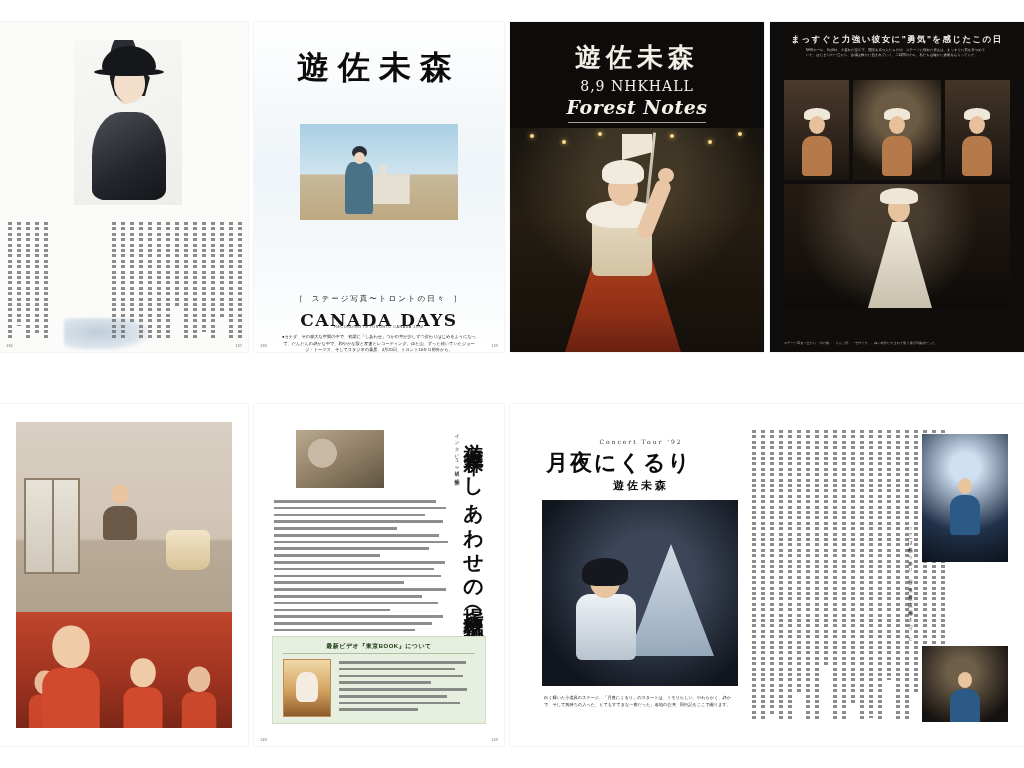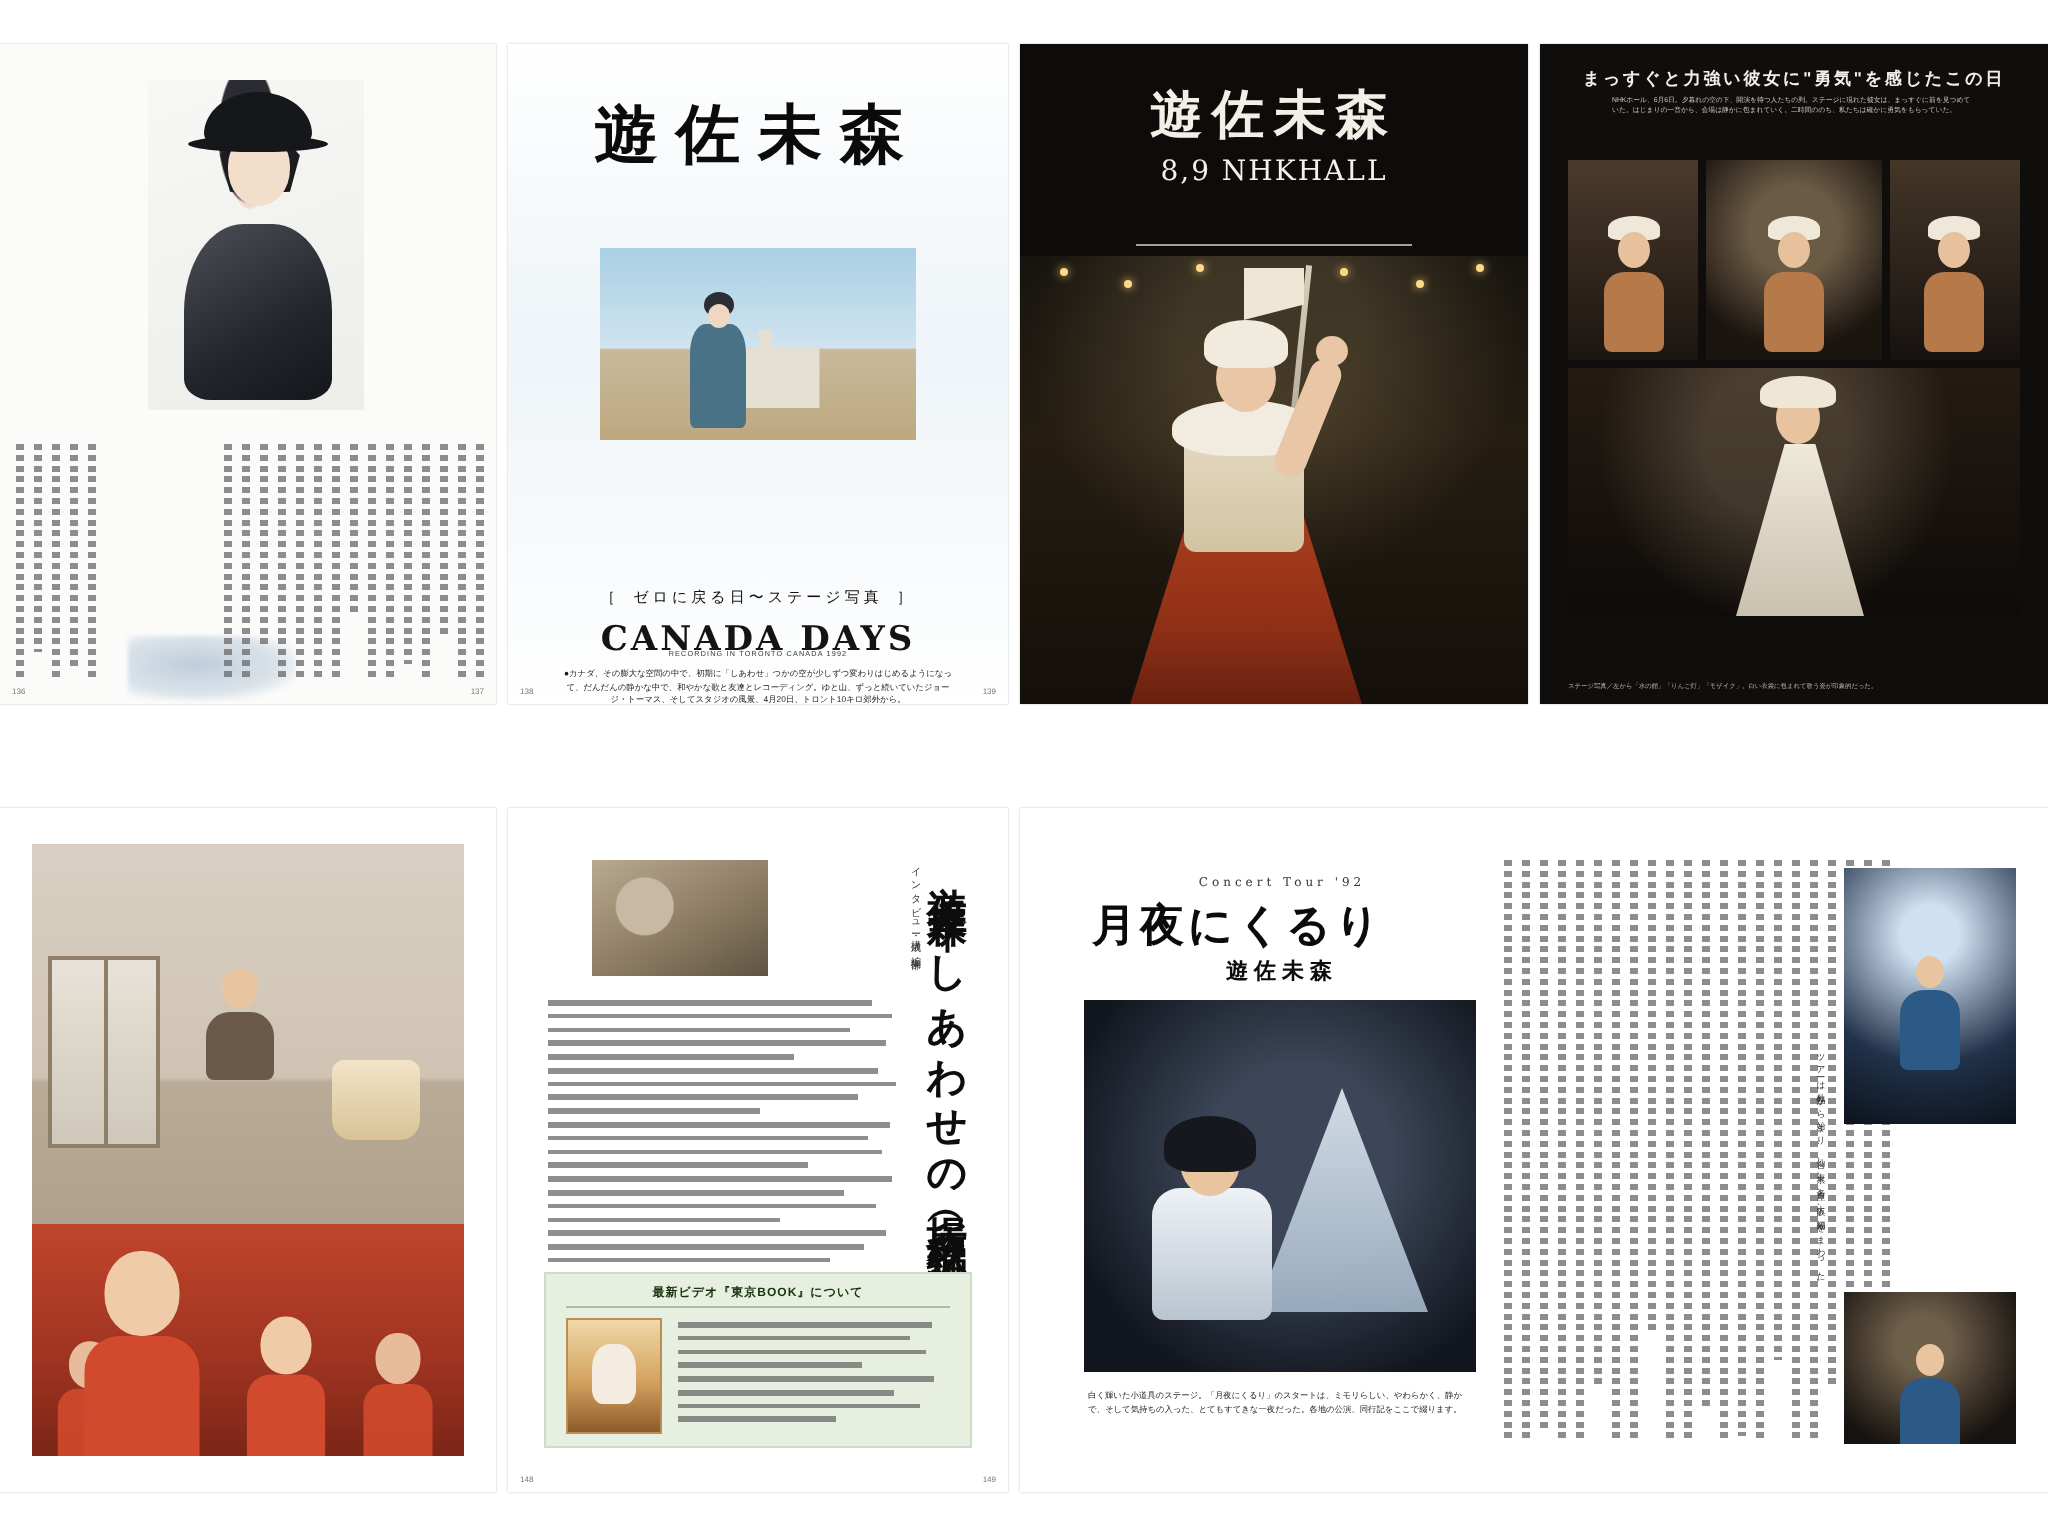--- a/index.html
+++ b/index.html
@@ -428,37 +428,38 @@
       <div class="cd-photo">
         <div class="cd-castle"></div>
         <div class="cd-person">
           <div class="b"></div>
             <div class="h"></div>
             <div class="f"></div>
         </div>
       </div>
 
       <div class="cd-sub">
-        <span class="br">［</span><span>ゼロに戻る日〜ステージ写真</span><span class="br">］</span>
+        <span class="br">［</span><span>ステージ写真〜トロントの日々</span><span class="br">］</span>
       </div>
 
       <div class="cd-logo">CANADA DAYS</div>
       <div class="cd-logo-sub">RECORDING IN TORONTO CANADA 1992</div>
       <div class="cd-body">●カナダ、その膨大な空間の中で、初期に「しあわせ」つかの空が少しずつ変わりはじめるようになって、だんだんの静かな中で、和やかな歌と友達とレコーディング。ゆと山、ずっと続いていたジョージ・トーマス、そしてスタジオの風景、4月20日、トロント10キロ郊外から。</div>
 
       <div class="folio" style="left:6px; bottom:4px;">138</div>
       <div class="folio" style="right:6px; bottom:4px;">139</div>
     </div>
   </div>
 
   <div class="spread" id="spread-c">
     <div class="panel" style="width:254px;height:330px;">
 
       <div class="fn-title">遊佐未森</div>
       <div class="fn-sub1">8,9 NHKHALL</div>
+      <div class="fn-sub2">Forest Notes</div>
       <div class="fn-rule"></div>
 
       <div class="fn-stage">
         <div class="fn-lights">
           <i style="left:20px;  top:6px;"></i>
           <i style="left:52px;  top:12px;"></i>
           <i style="left:88px;  top:4px;"></i>
           <i style="left:124px; top:14px;"></i>
           <i style="left:160px; top:6px;"></i>
           <i style="left:198px; top:12px;"></i>

